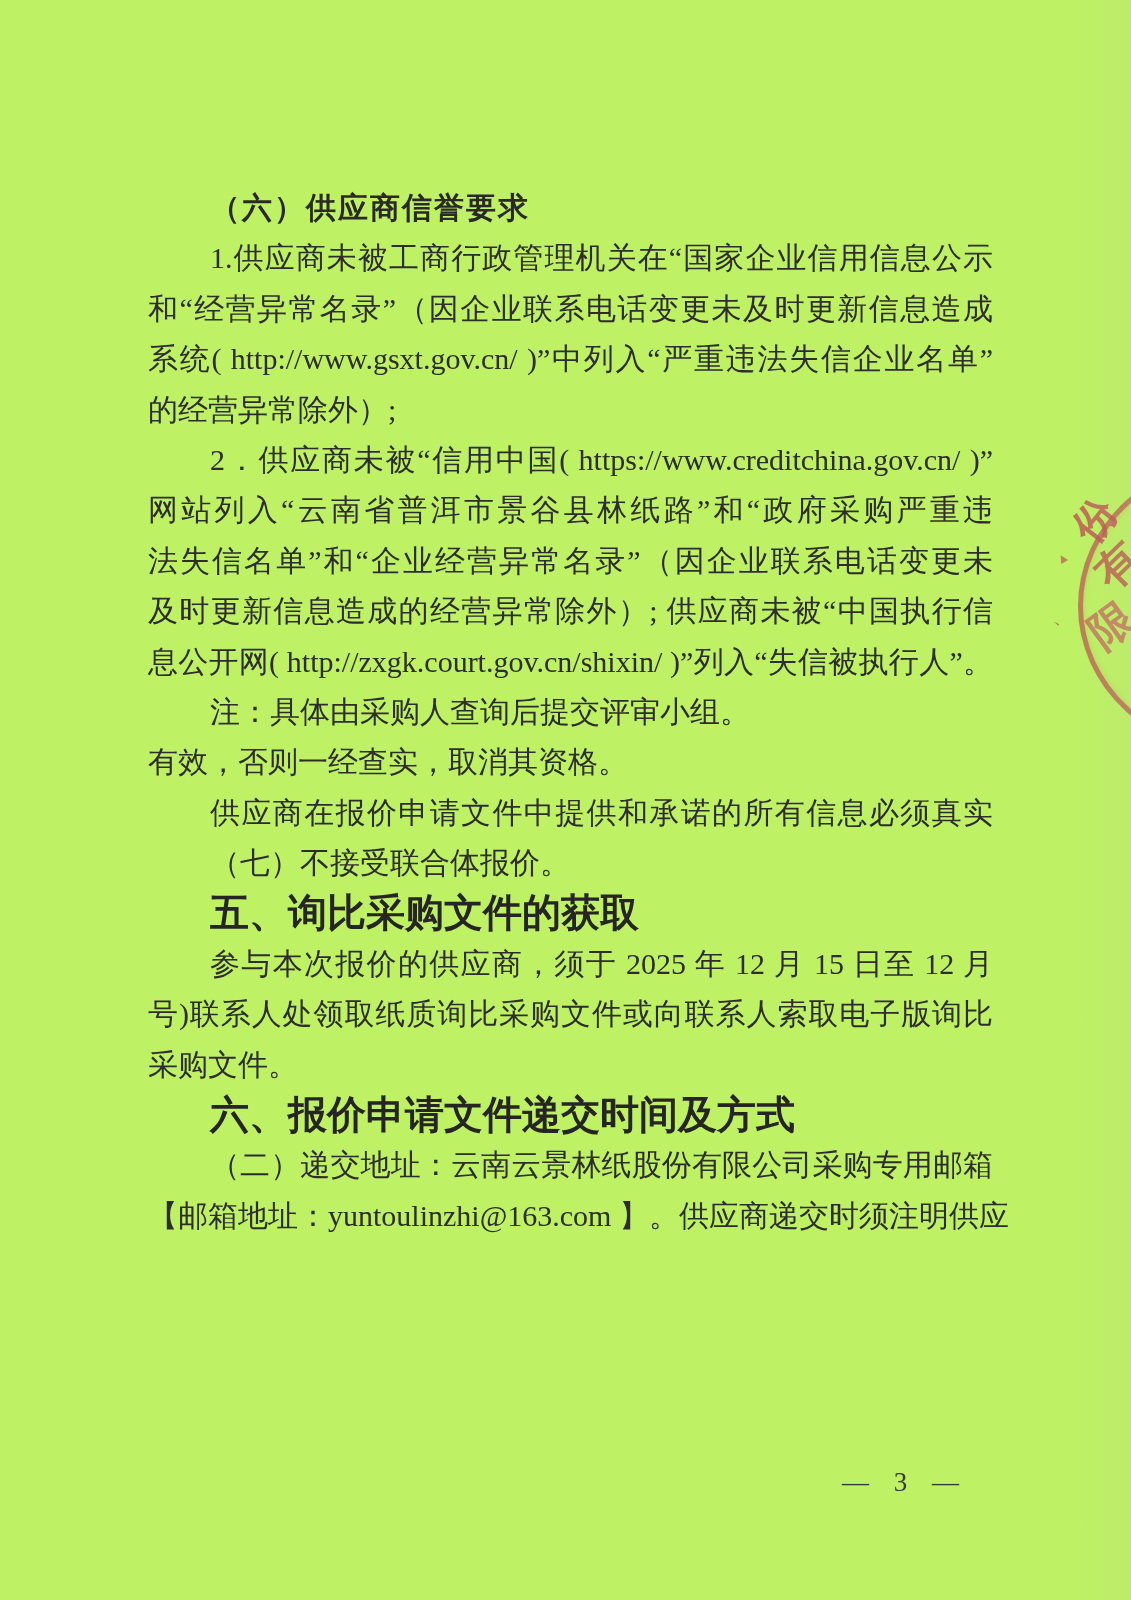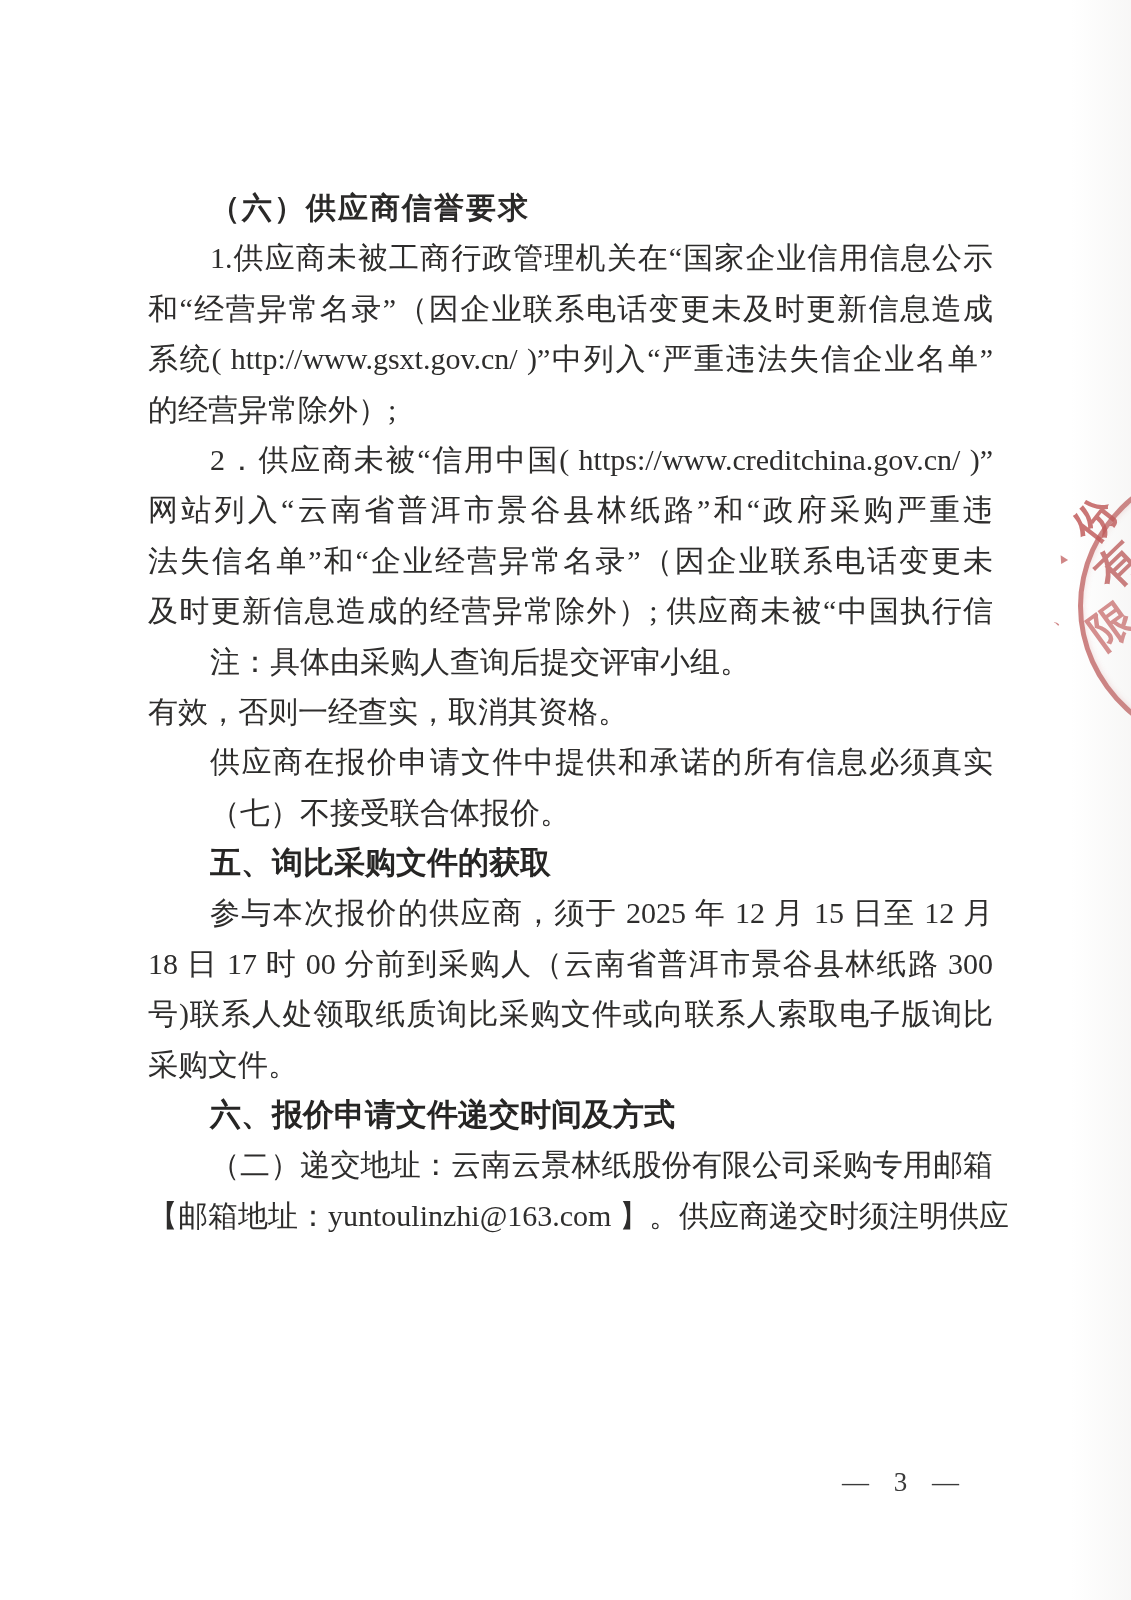--- a/index.html
+++ b/index.html
@@ -5,21 +5,21 @@
   html, body {
     margin: 0;
     padding: 0;
     background: #e8e8e8;
   }
   .page {
     position: relative;
     width: 1131px;
     height: 1600px;
     margin: 0 auto;
-    background: #ffffff;
+    background: #bef264;
     overflow: hidden;
     font-family: "Liberation Serif", "DejaVu Serif", serif;
     color: #2e2d2c;
   }
   
   .page::after {
     content: "";
     position: absolute;
     top: 0; right: 0;
     width: 60px; height: 100%;
@@ -42,21 +42,21 @@
   .line.indent {
     text-indent: 62px;
   }
   .line.just {
     text-align: justify;
     text-align-last: justify;
   }
   .line.heading {
     font-family: "Liberation Sans", "DejaVu Sans", sans-serif;
     font-weight: 700;
-    font-size: 31px;
+    font-size: 39px;
     color: #262524;
   }
   .line.sub-heading {
     font-weight: 600;
     letter-spacing: 2px;
     color: #2a2928;
   }
   .page-number {
     position: absolute;
     left: 815px;
@@ -104,27 +104,27 @@
   <div class="doc-body">
       <div class="line sub-heading indent">（六）供应商信誉要求</div>
       <div class="line body indent just">1.供应商未被工商行政管理机关在“国家企业信用信息公示</div>
       <div class="line body just">和“经营异常名录”（因企业联系电话变更未及时更新信息造成</div>
       <div class="line body just">系统( http://www.gsxt.gov.cn/ )”中列入“严重违法失信企业名单”</div>
       <div class="line body">的经营异常除外）;</div>
       <div class="line body indent just">2．供应商未被“信用中国( https://www.creditchina.gov.cn/ )”</div>
       <div class="line body just">网站列入“云南省普洱市景谷县林纸路”和“政府采购严重违</div>
       <div class="line body just">法失信名单”和“企业经营异常名录”（因企业联系电话变更未</div>
       <div class="line body just">及时更新信息造成的经营异常除外）; 供应商未被“中国执行信</div>
+      <div class="line body just">息公开网( http://zxgk.court.gov.cn/shixin/ )”列入“失信被执行人”。</div>
       <div class="line body indent">注：具体由采购人查询后提交评审小组。</div>
       <div class="line body">有效，否则一经查实，取消其资格。</div>
       <div class="line body indent just">供应商在报价申请文件中提供和承诺的所有信息必须真实</div>
       <div class="line body indent">（七）不接受联合体报价。</div>
       <div class="line heading indent">五、询比采购文件的获取</div>
       <div class="line body indent just">参与本次报价的供应商，须于 2025 年 12 月 15 日至 12 月</div>
-      <div class="line body just">18 日 17 时 00 分前到采购人（云南省普洱市景谷县林纸路 300</div>
       <div class="line body just">号)联系人处领取纸质询比采购文件或向联系人索取电子版询比</div>
       <div class="line body">采购文件。</div>
       <div class="line heading indent">六、报价申请文件递交时间及方式</div>
       <div class="line body indent just">（二）递交地址：云南云景林纸股份有限公司采购专用邮箱</div>
       <div class="line body just">【邮箱地址：yuntoulinzhi@163.com 】。供应商递交时须注明供应</div>
     </div>
 
   <div class="page-number">— 3 —</div>
 
   <div class="stamp-circle"></div>

